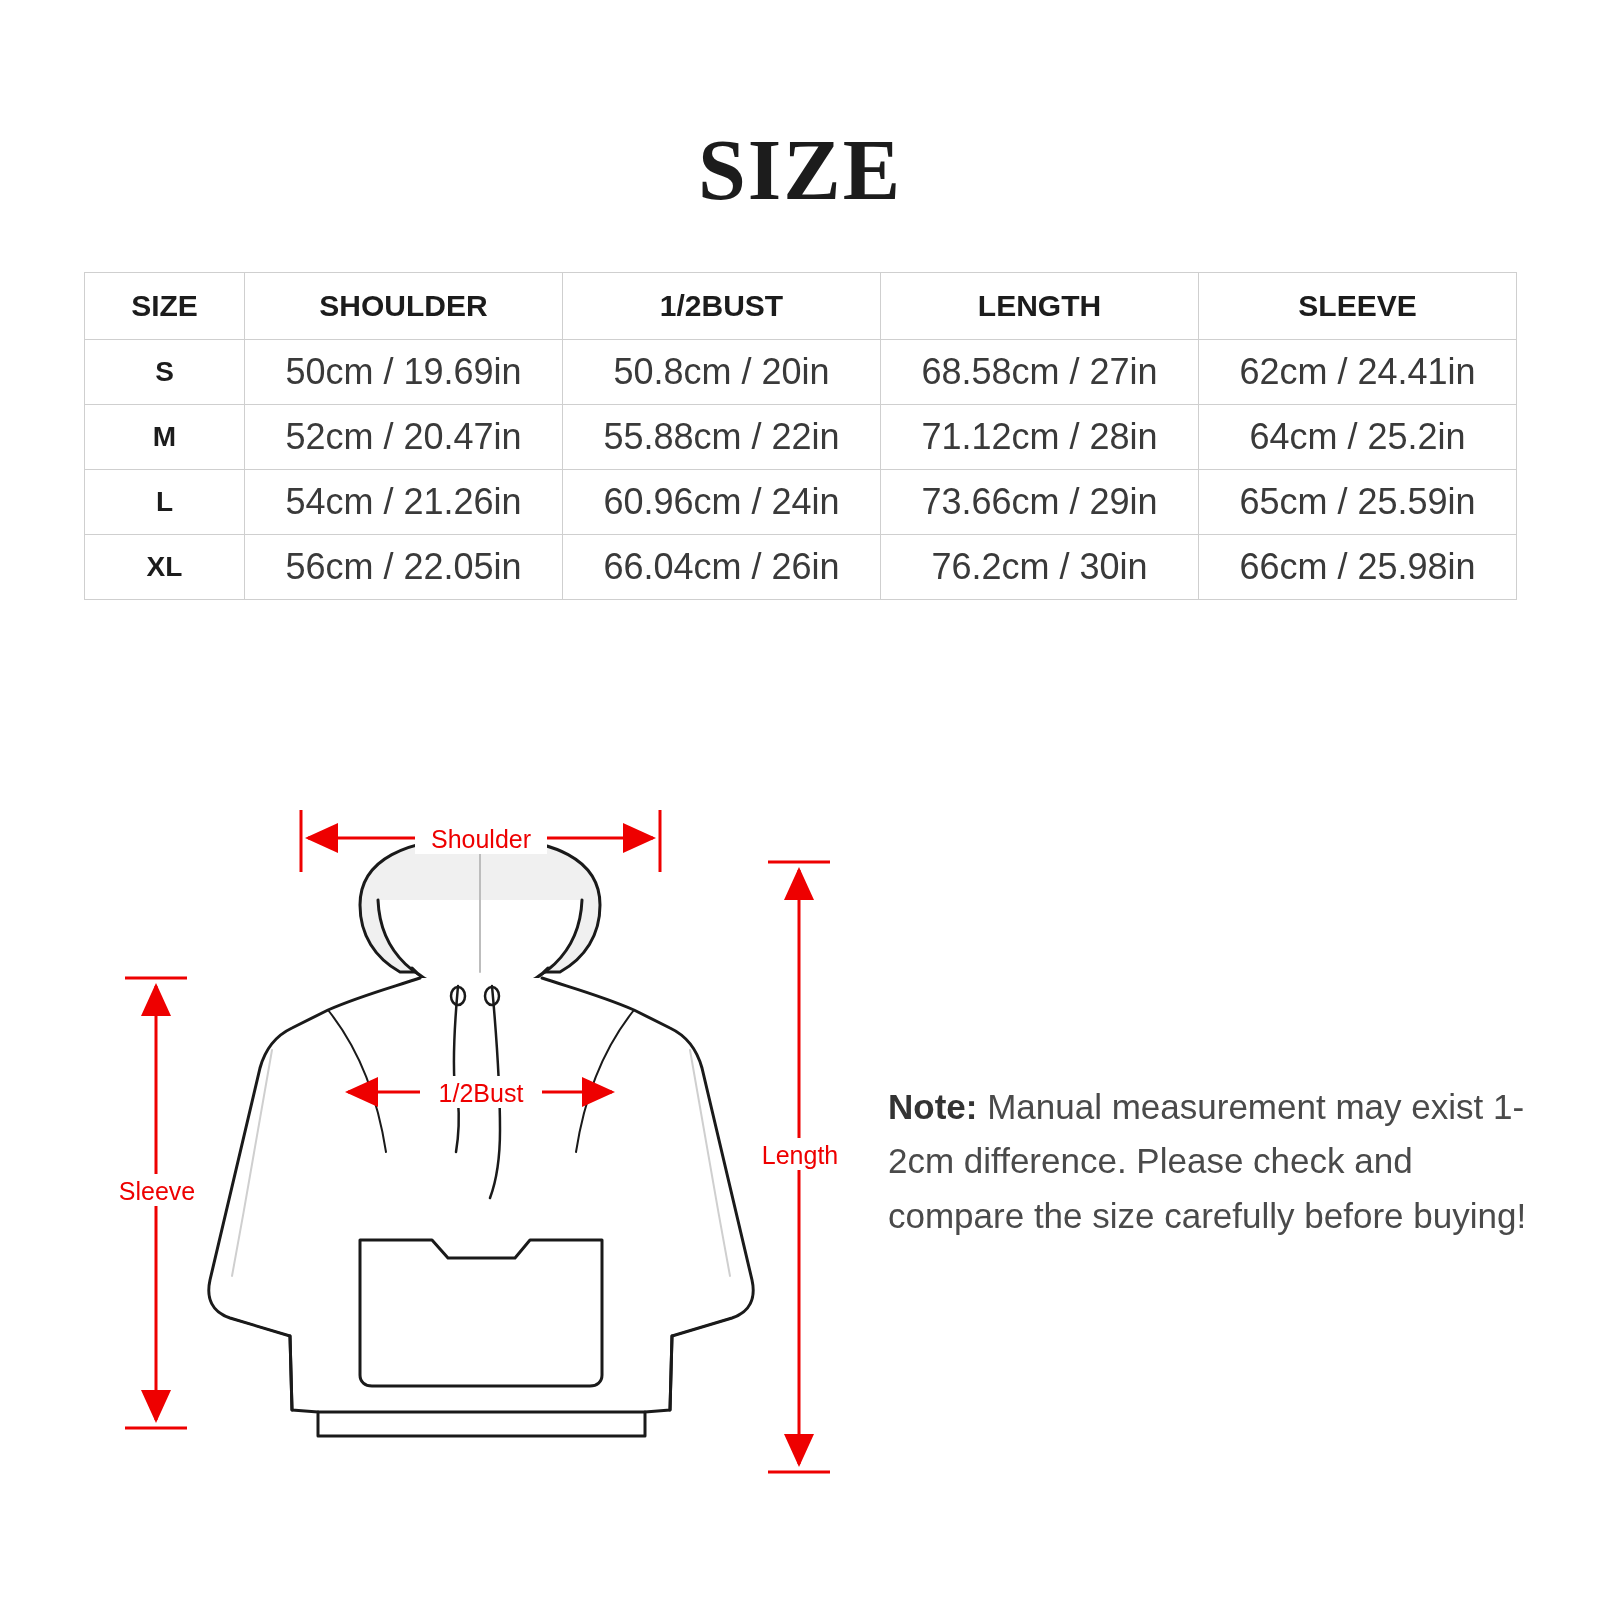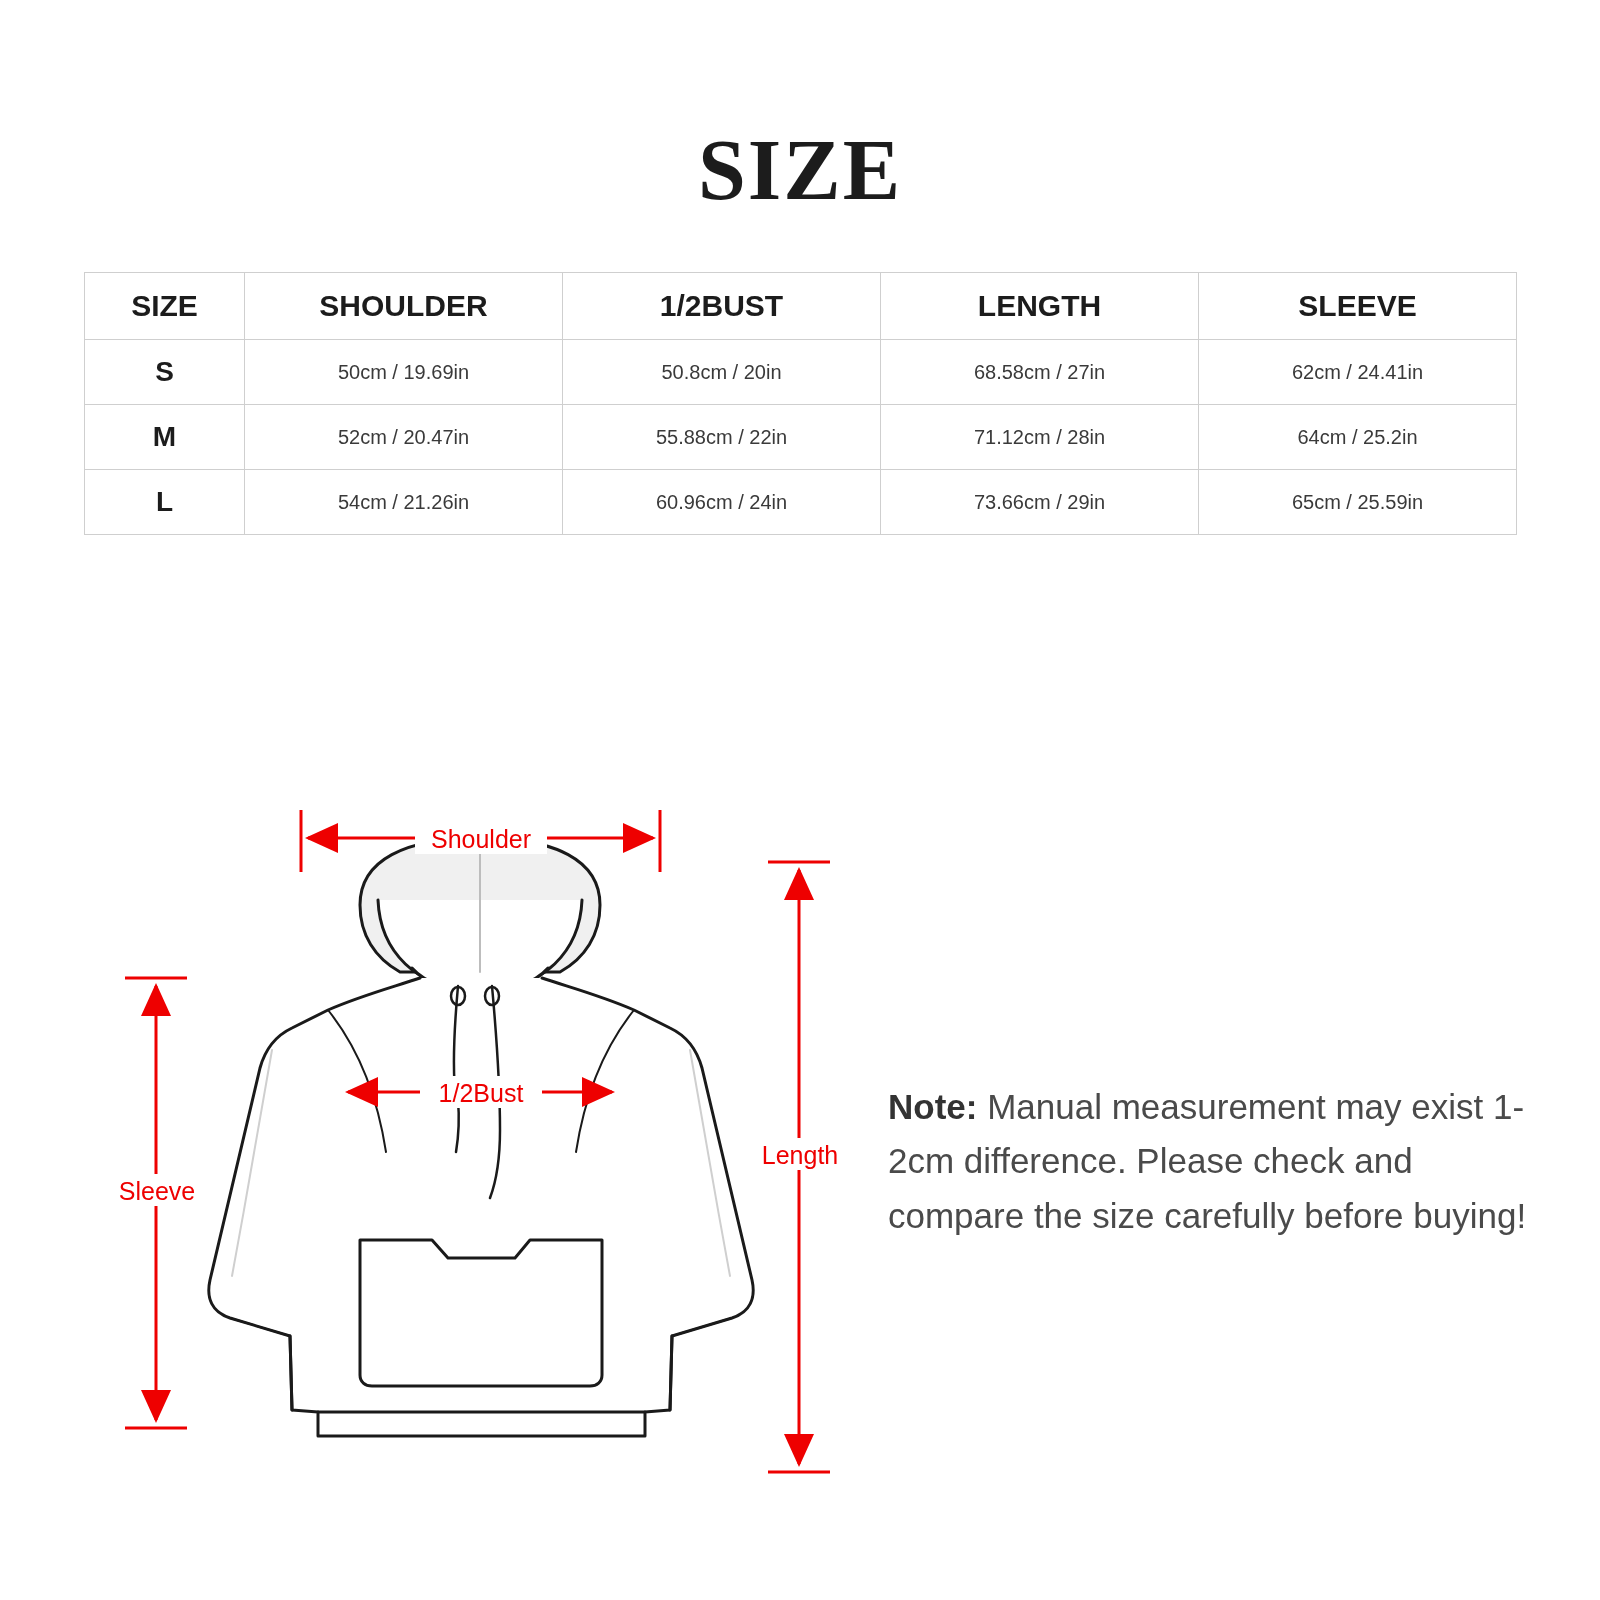--- a/index.html
+++ b/index.html
@@ -51,21 +51,21 @@
     font-weight: 700;
     color: #1c1c1c;
     height: 66px;
   }
   .size-table tbody td.size-cell {
     font-size: 28px;
     font-weight: 700;
     color: #1c1c1c;
   }
   .size-table tbody td.val {
-    font-size: 20px;
+    font-size: 36px;
     font-weight: 400;
     color: #3a3a3a;
   }
   .col-size   { width: 160px; }
   .col-other  { width: 318px; }
 
   
   .diagram {
     position: absolute;
     top: 800px;
@@ -127,20 +127,27 @@
       <td class="val">55.88cm / 22in</td>
       <td class="val">71.12cm / 28in</td>
       <td class="val">64cm / 25.2in</td>
     </tr>
     <tr>
       <td class="size-cell">L</td>
       <td class="val">54cm / 21.26in</td>
       <td class="val">60.96cm / 24in</td>
       <td class="val">73.66cm / 29in</td>
       <td class="val">65cm / 25.59in</td>
+    </tr>
+    <tr>
+      <td class="size-cell">XL</td>
+      <td class="val">56cm / 22.05in</td>
+      <td class="val">66.04cm / 26in</td>
+      <td class="val">76.2cm / 30in</td>
+      <td class="val">66cm / 25.98in</td>
     </tr>
   </tbody>
 </table>
 
 <div class="diagram">
   <svg width="820" height="740" viewBox="0 0 820 740" xmlns="http://www.w3.org/2000/svg">
     <defs>
       <marker id="arrR" markerWidth="12" markerHeight="12" refX="10" refY="5" orient="auto">
         <path d="M0,0 L11,5 L0,10 z" fill="#ee0000"></path>
       </marker>

